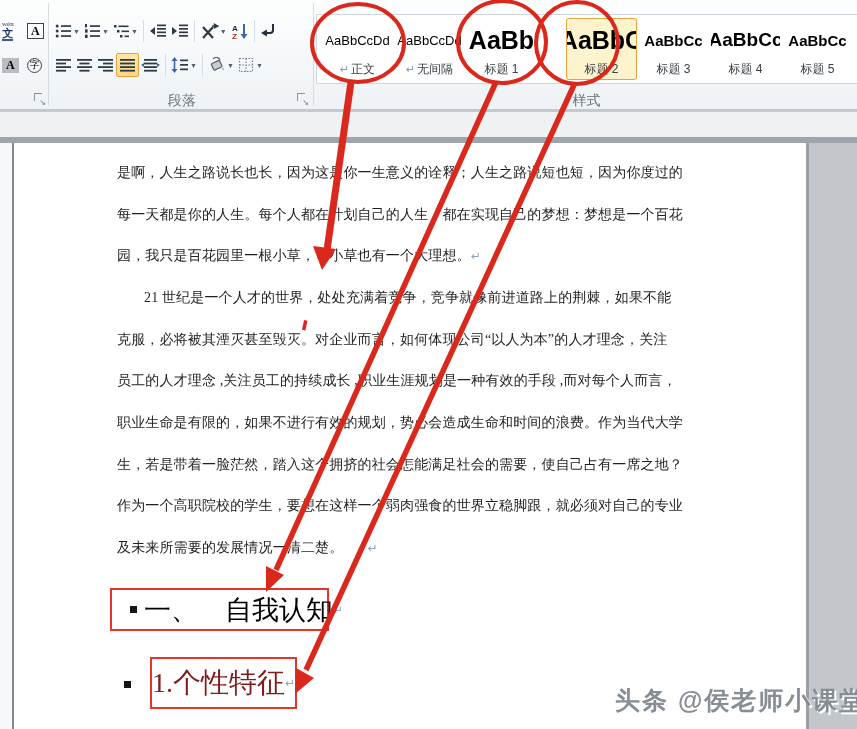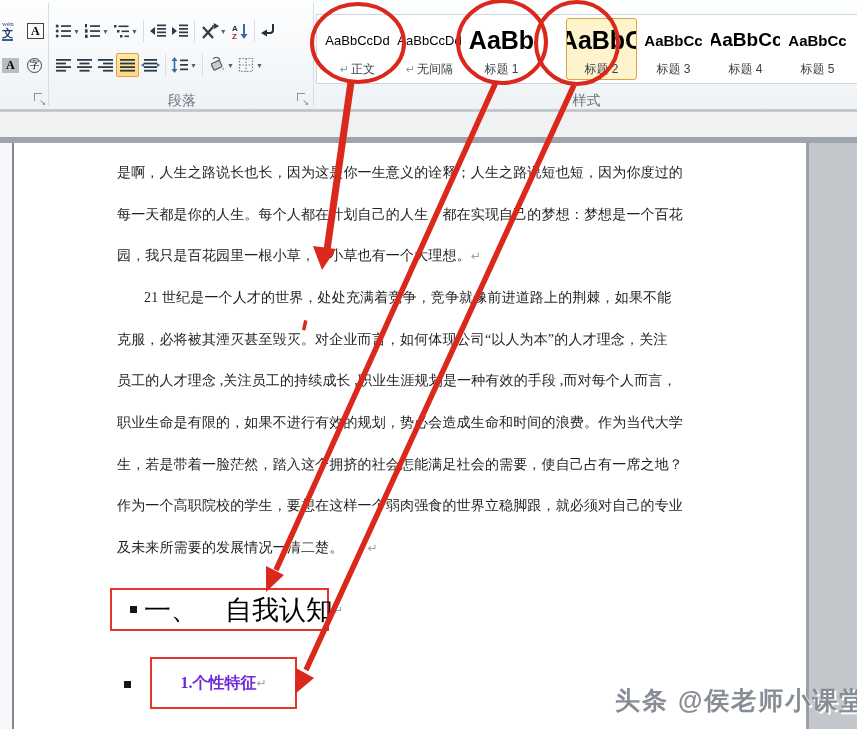--- a/index.html
+++ b/index.html
@@ -60,21 +60,21 @@
 
   .bodyline { position:absolute; left:117px; width:575px; font-family:"Liberation Serif","DejaVu Serif",serif;
               font-size:14px; letter-spacing:0.15px; color:#1f1f1f; white-space:nowrap; }
   .bodyline.ind { padding-left:27px; }
   .pilc { color:#8fa3bd; font-size:12px; font-family:"DejaVu Sans",sans-serif; }
 
   .redbox { position:absolute; border:2.5px solid #e5352b; display:flex; align-items:center; }
   #h1box { left:110px; top:445px; width:219px; height:43px; padding-left:18px; }
   #h1box .txt { font-family:"Liberation Serif","DejaVu Serif",serif; font-size:27px; color:#000; white-space:nowrap; }
   #h2box { left:150px; top:514px; width:147px; height:52px; justify-content:center; }
-  #h2box .txt { font-family:"Liberation Serif","DejaVu Serif",serif; font-size:16px; color:#6d28d9; white-space:nowrap;font-weight:bold; }
+  #h2box .txt { font-family:"Liberation Serif","DejaVu Serif",serif; font-size:28px; color:#7f1d1d; white-space:nowrap; }
   .sqbullet { width:7px; height:7px; background:#161616; display:inline-block; }
   #h1bullet { margin-right:7px; flex:none; }
   #h2bullet { position:absolute; left:124px; top:538px; }
 
   #watermark { position:absolute; left:615px; top:541px; font-size:25px; font-weight:bold; letter-spacing:2px;
                color:#878d94; text-shadow:2px 2px 0 #ffffff; white-space:nowrap; }
 
   
   #overlay { position:absolute; left:0; top:0; width:857px; height:729px; z-index:50; pointer-events:none; }
 </style>

